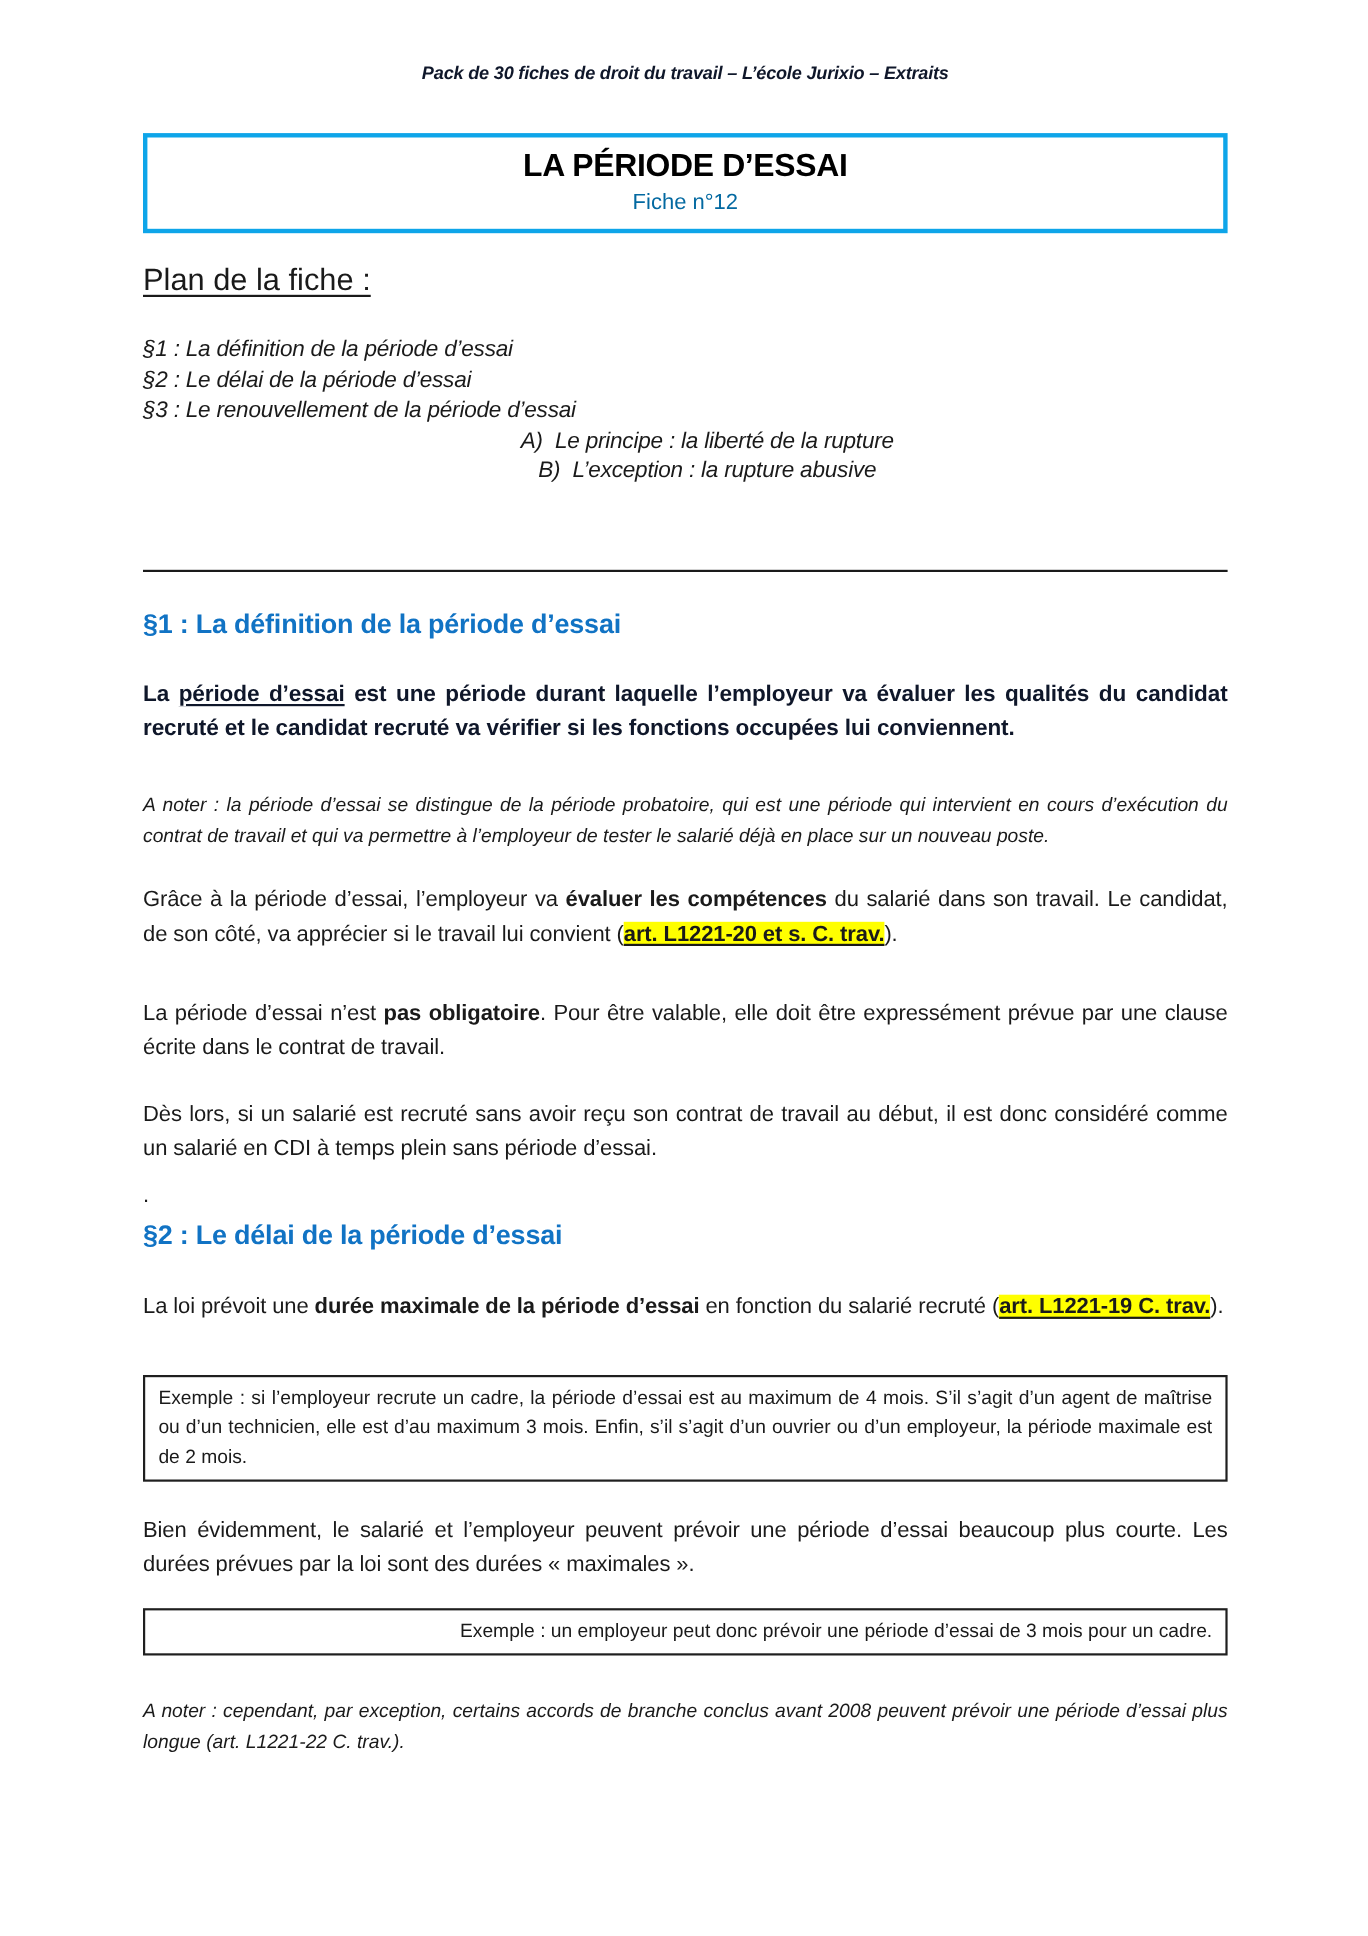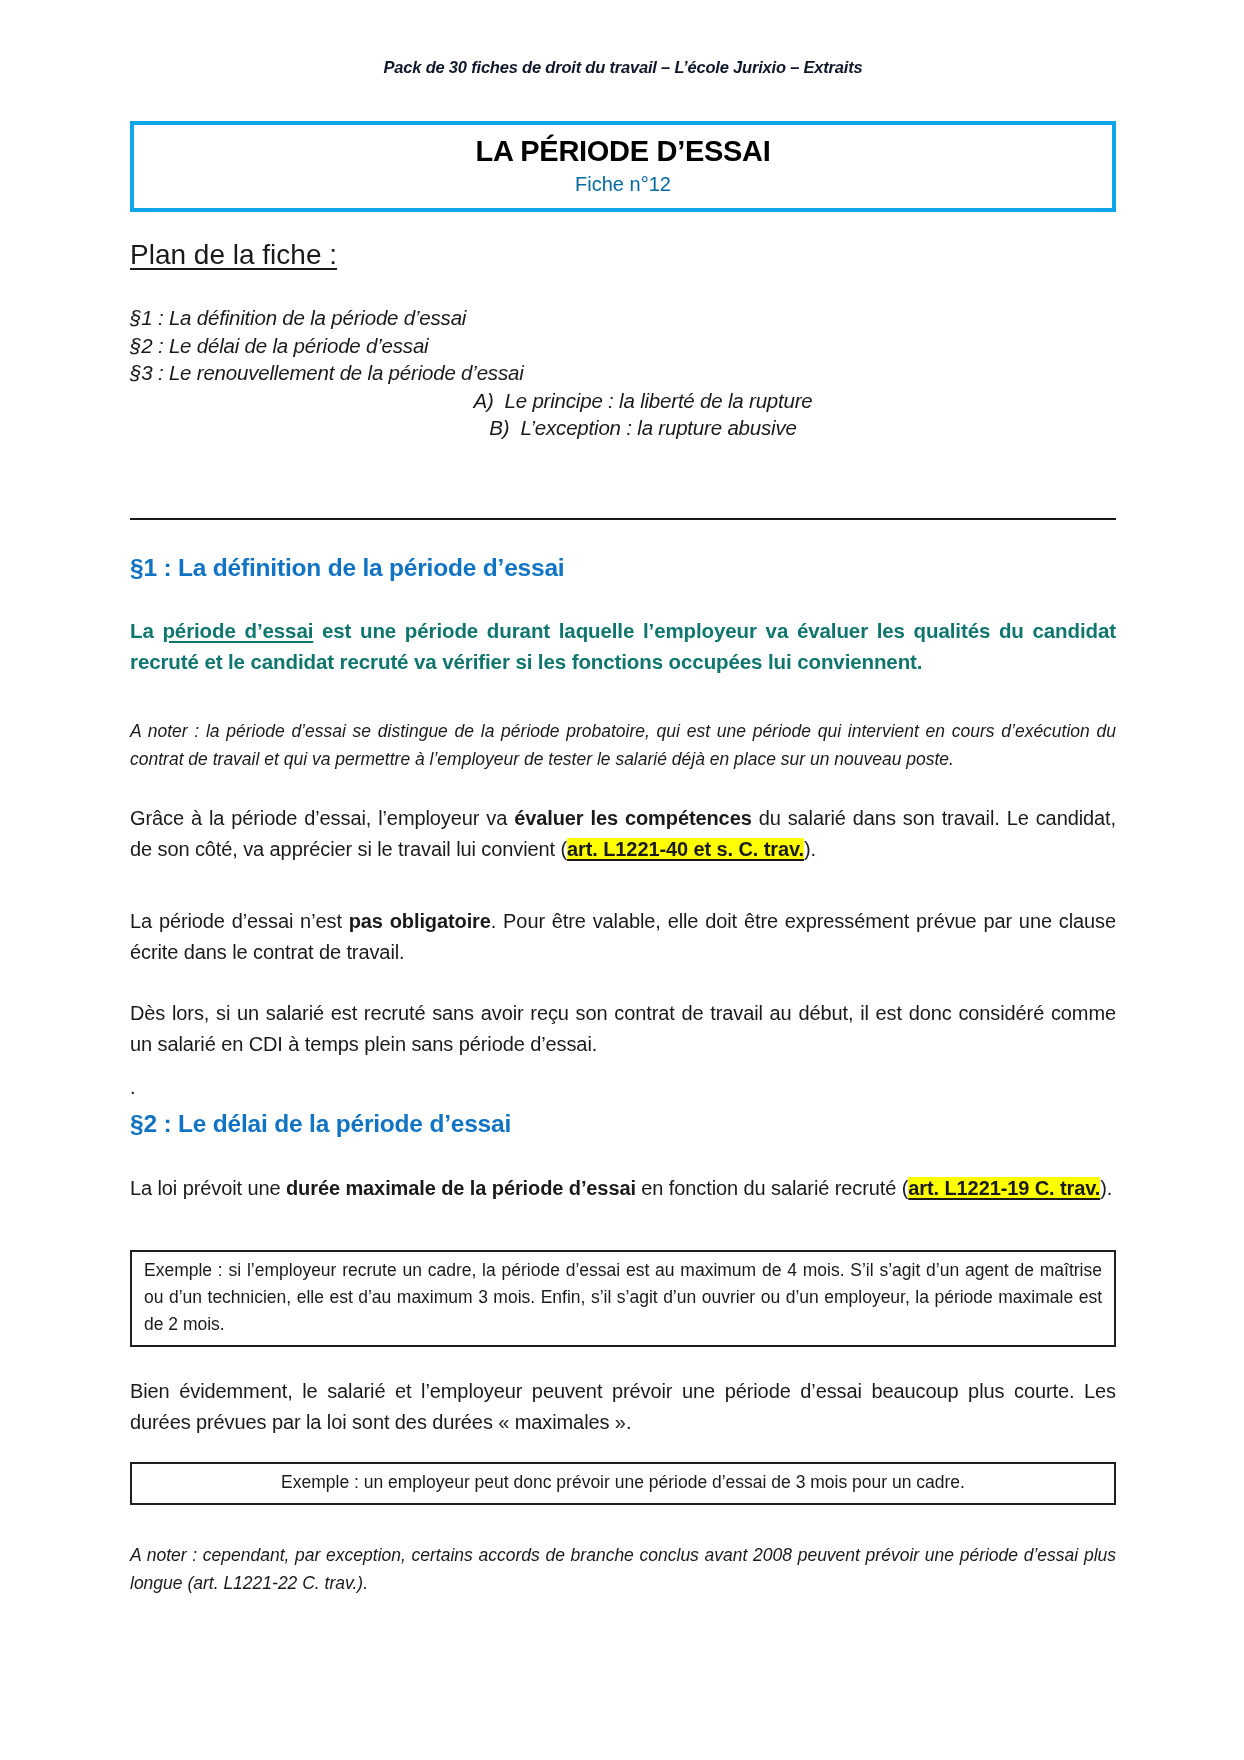--- a/index.html
+++ b/index.html
@@ -97,38 +97,38 @@
     line-height: 22px;
     text-align: left;
   }
   .example-box {
     border: 2px solid #1f1f1f;
     padding: 5px 12px 7px 12px;
     font-size: 17.5px;
     line-height: 27px;
     text-align: justify;
   }
-  .example-box.single { text-align: center; }
+  .example-box.single { text-align: right; }
   
   .m-intro    { margin-top: 33px; }
   .m-note1    { margin-top: 40px; }
   .m-p1       { margin-top: 30px; }
   .m-p2       { margin-top: 41px; }
   .m-p3       { margin-top: 30px; }
   .m-dot      { margin-top: 16px; }
   .m-s2p1     { margin-top: 35px; }
   .m-box1     { margin-top: 46px; }
   .m-bienp    { margin-top: 29px; }
   .m-box2     { margin-top: 24px; }
   .m-note2    { margin-top: 36px; }
   
   .b   { font-weight: bold; }
   .u   { text-decoration: underline; text-underline-offset: 3px; }
   .hl  { background: #FFFF00; }
-  .red { color: #0f766e; }
+  .red { color: #0f172a; }
 </style>
 </head>
 <body>
 
 <div class="page">
 
   <div class="tagline">Pack de 30 fiches de droit du travail – L’école Jurixio – Extraits</div>
 
   <div class="title-box">
     <div class="doc-title">LA PÉRIODE D’ESSAI</div>
@@ -146,21 +146,21 @@
   </div>
 
   <hr class="rule">
 
   <div class="h-blue h1-blue" style="color:#1173C4;">§1 : La définition de la période d’essai</div>
 
   <p class="para para-red m-intro"><span class="red">La </span><span class="u red">période d’essai</span><span class="red"> est une période durant laquelle l’employeur va évaluer les qualités du candidat recruté et le candidat recruté va vérifier si les fonctions occupées lui conviennent.</span></p>
 
   <p class="note m-note1">A noter : la période d’essai se distingue de la période probatoire, qui est une période qui intervient en cours d’exécution du contrat de travail et qui va permettre à l’employeur de tester le salarié déjà en place sur un nouveau poste.</p>
 
-  <p class="para m-p1"><span>Grâce à la période d’essai, l’employeur va </span><span class="b">évaluer les compétences</span><span> du salarié dans son travail. Le candidat, de son côté, va apprécier si le travail lui convient (</span><span class="b u hl">art. L1221-40 et s. C. trav.</span><span>).</span></p>
+  <p class="para m-p1"><span>Grâce à la période d’essai, l’employeur va </span><span class="b">évaluer les compétences</span><span> du salarié dans son travail. Le candidat, de son côté, va apprécier si le travail lui convient (</span><span class="b u hl">art. L1221-20 et s. C. trav.</span><span>).</span></p>
 
   <p class="para m-p2"><span>La période d’essai n’est </span><span class="b">pas obligatoire</span><span>. Pour être valable, elle doit être expressément prévue par une clause écrite dans le contrat de travail.</span></p>
 
   <p class="para m-p3">Dès lors, si un salarié est recruté sans avoir reçu son contrat de travail au début, il est donc considéré comme un salarié en CDI à temps plein sans période d’essai.</p>
 
   <p class="stray-dot m-dot">.</p>
 
   <div class="h-blue h2-blue" style="color:#1173C4;">§2 : Le délai de la période d’essai</div>
 
   <p class="para m-s2p1"><span>La loi prévoit une </span><span class="b">durée maximale de la période d’essai</span><span> en fonction du salarié recruté (</span><span class="b u hl">art. L1221-19 C. trav.</span><span>).</span></p>

